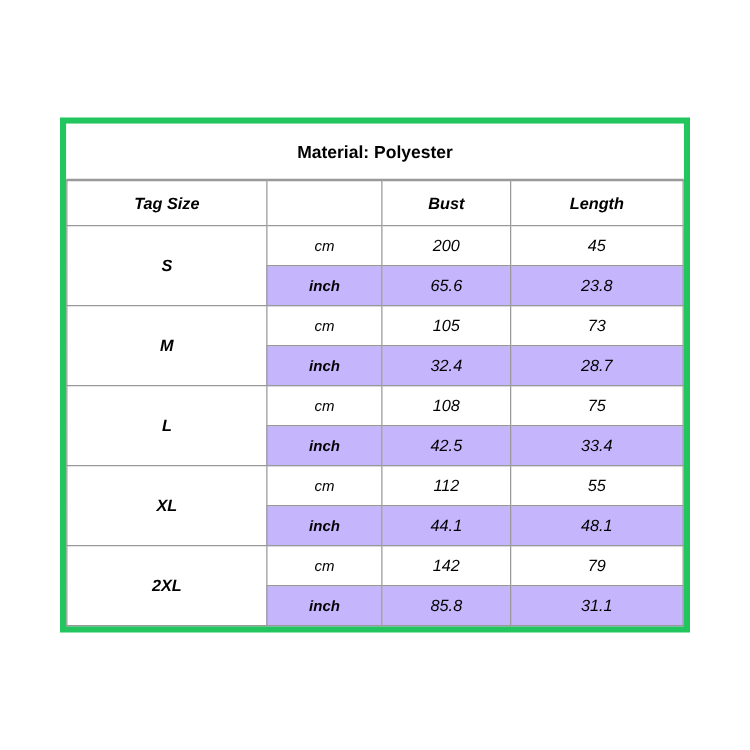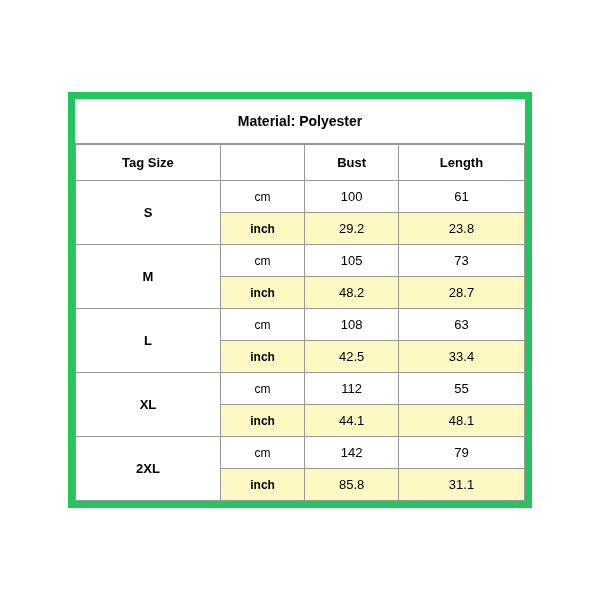--- a/index.html
+++ b/index.html
@@ -7,34 +7,35 @@
       width: 600px;
       height: 600px;
       display: flex;
       align-items: center;
       justify-content: center;
       background: #fff;
       font-family: Arial, sans-serif;
       font-size: 13px;
     }
     .table-wrapper {
-      border: 7px solid #22c55e;
-      width: 464px;
+      border: 5px solid #22c55e;
+      width: 504px;
     }
     .table-title {
       text-align: center;
       padding: 14px 10px;
       font-size: 14px;
       font-weight: bold;
       border-bottom: 1px solid #999;
       background: #fff;
     }
     table {
       width: 100%;
       border-collapse: collapse;
+      font-style: italic;
     }
     th, td {
       border: 1px solid #999;
       text-align: center;
       padding: 0;
     }
     thead th {
       padding: 10px 6px;
       font-weight: bold;
       background: #fff;
@@ -49,65 +50,65 @@
       font-size: 12px;
       text-align: center;
     }
     .unit-cell.inch {
       font-weight: bold;
     }
     .value-cell {
       padding: 8px 6px;
     }
     .shaded {
-      background-color: #fef9c3;
+      background-color: #c4b5fd;
     }
   </style>
 </head>
 <body>
 
 <div class="table-wrapper">
   <div class="table-title">Material: Polyester</div>
   <table>
     <thead>
       <tr>
         <th>Tag Size</th>
         <th></th>
         <th>Bust</th>
         <th>Length</th>
       </tr>
     </thead>
     <tbody id="size-table-body">
     <tr>
           <td rowspan="2" class="tag-size-cell">S</td>
           <td class="unit-cell">cm</td>
-          <td class="value-cell">100</td>
-          <td class="value-cell">61</td>
+          <td class="value-cell">200</td>
+          <td class="value-cell">45</td>
         </tr>
         <tr>
           <td class="unit-cell inch shaded">inch</td>
-          <td class="value-cell shaded">29.2</td>
+          <td class="value-cell shaded">65.6</td>
           <td class="value-cell shaded">23.8</td>
         </tr>
         <tr>
           <td rowspan="2" class="tag-size-cell">M</td>
           <td class="unit-cell">cm</td>
           <td class="value-cell">105</td>
           <td class="value-cell">73</td>
         </tr>
         <tr>
           <td class="unit-cell inch shaded">inch</td>
-          <td class="value-cell shaded">48.2</td>
+          <td class="value-cell shaded">32.4</td>
           <td class="value-cell shaded">28.7</td>
         </tr>
         <tr>
           <td rowspan="2" class="tag-size-cell">L</td>
           <td class="unit-cell">cm</td>
           <td class="value-cell">108</td>
-          <td class="value-cell">63</td>
+          <td class="value-cell">75</td>
         </tr>
         <tr>
           <td class="unit-cell inch shaded">inch</td>
           <td class="value-cell shaded">42.5</td>
           <td class="value-cell shaded">33.4</td>
         </tr>
         <tr>
           <td rowspan="2" class="tag-size-cell">XL</td>
           <td class="unit-cell">cm</td>
           <td class="value-cell">112</td>

